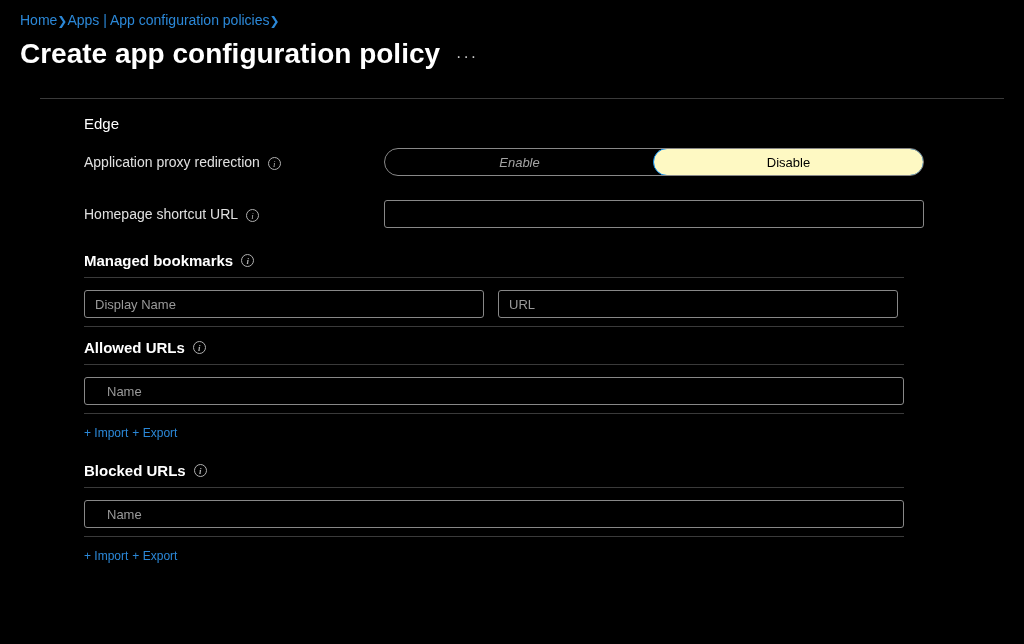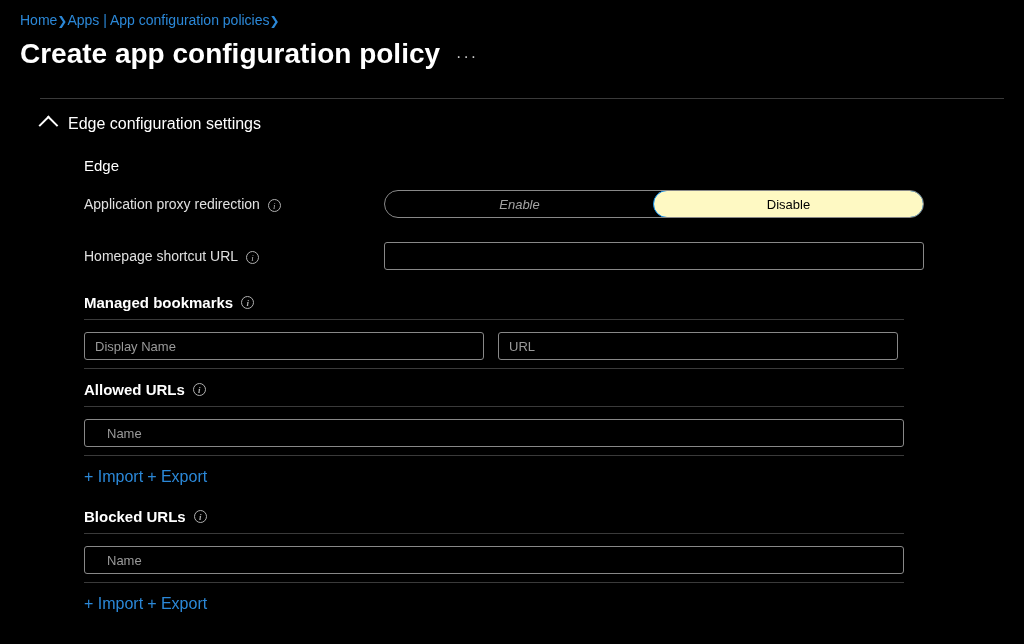--- a/index.html
+++ b/index.html
@@ -199,21 +199,21 @@
       font-size: 13px;
     }
     .action-links {
       display: flex;
       gap: 4px;
       margin-top: 8px;
       margin-bottom: 22px;
     }
     .action-link {
       color: #2b88d8;
-      font-size: 16px;
+      font-size: 12px;
       cursor: pointer;
     }
   </style>
 </head>
 <body>
 
 <div class="breadcrumb">
   <span class="breadcrumb-link">Home</span>
   <span class="breadcrumb-sep">❯</span>
   <span class="breadcrumb-link">Apps | App configuration policies</span>
@@ -221,24 +221,20 @@
 </div>
 
 <div class="page-title-row">
   <h1 class="page-title">Create app configuration policy</h1>
   <span class="ellipsis-menu">···</span>
 </div>
 
 <div class="content-area">
   <hr class="section-divider">
 
-  <div class="section-header">
-    <span class="chevron-up"></span>
-    <span class="section-title">Edge configuration settings</span>
-  </div>
 
   <div class="settings-body">
     <div class="subheader">Edge</div>
 
     <div class="setting-row">
       <div class="setting-label">
         <span>Application proxy redirection</span>
         <span class="info-icon">i</span>
       </div>
       <div class="pill-toggle">

